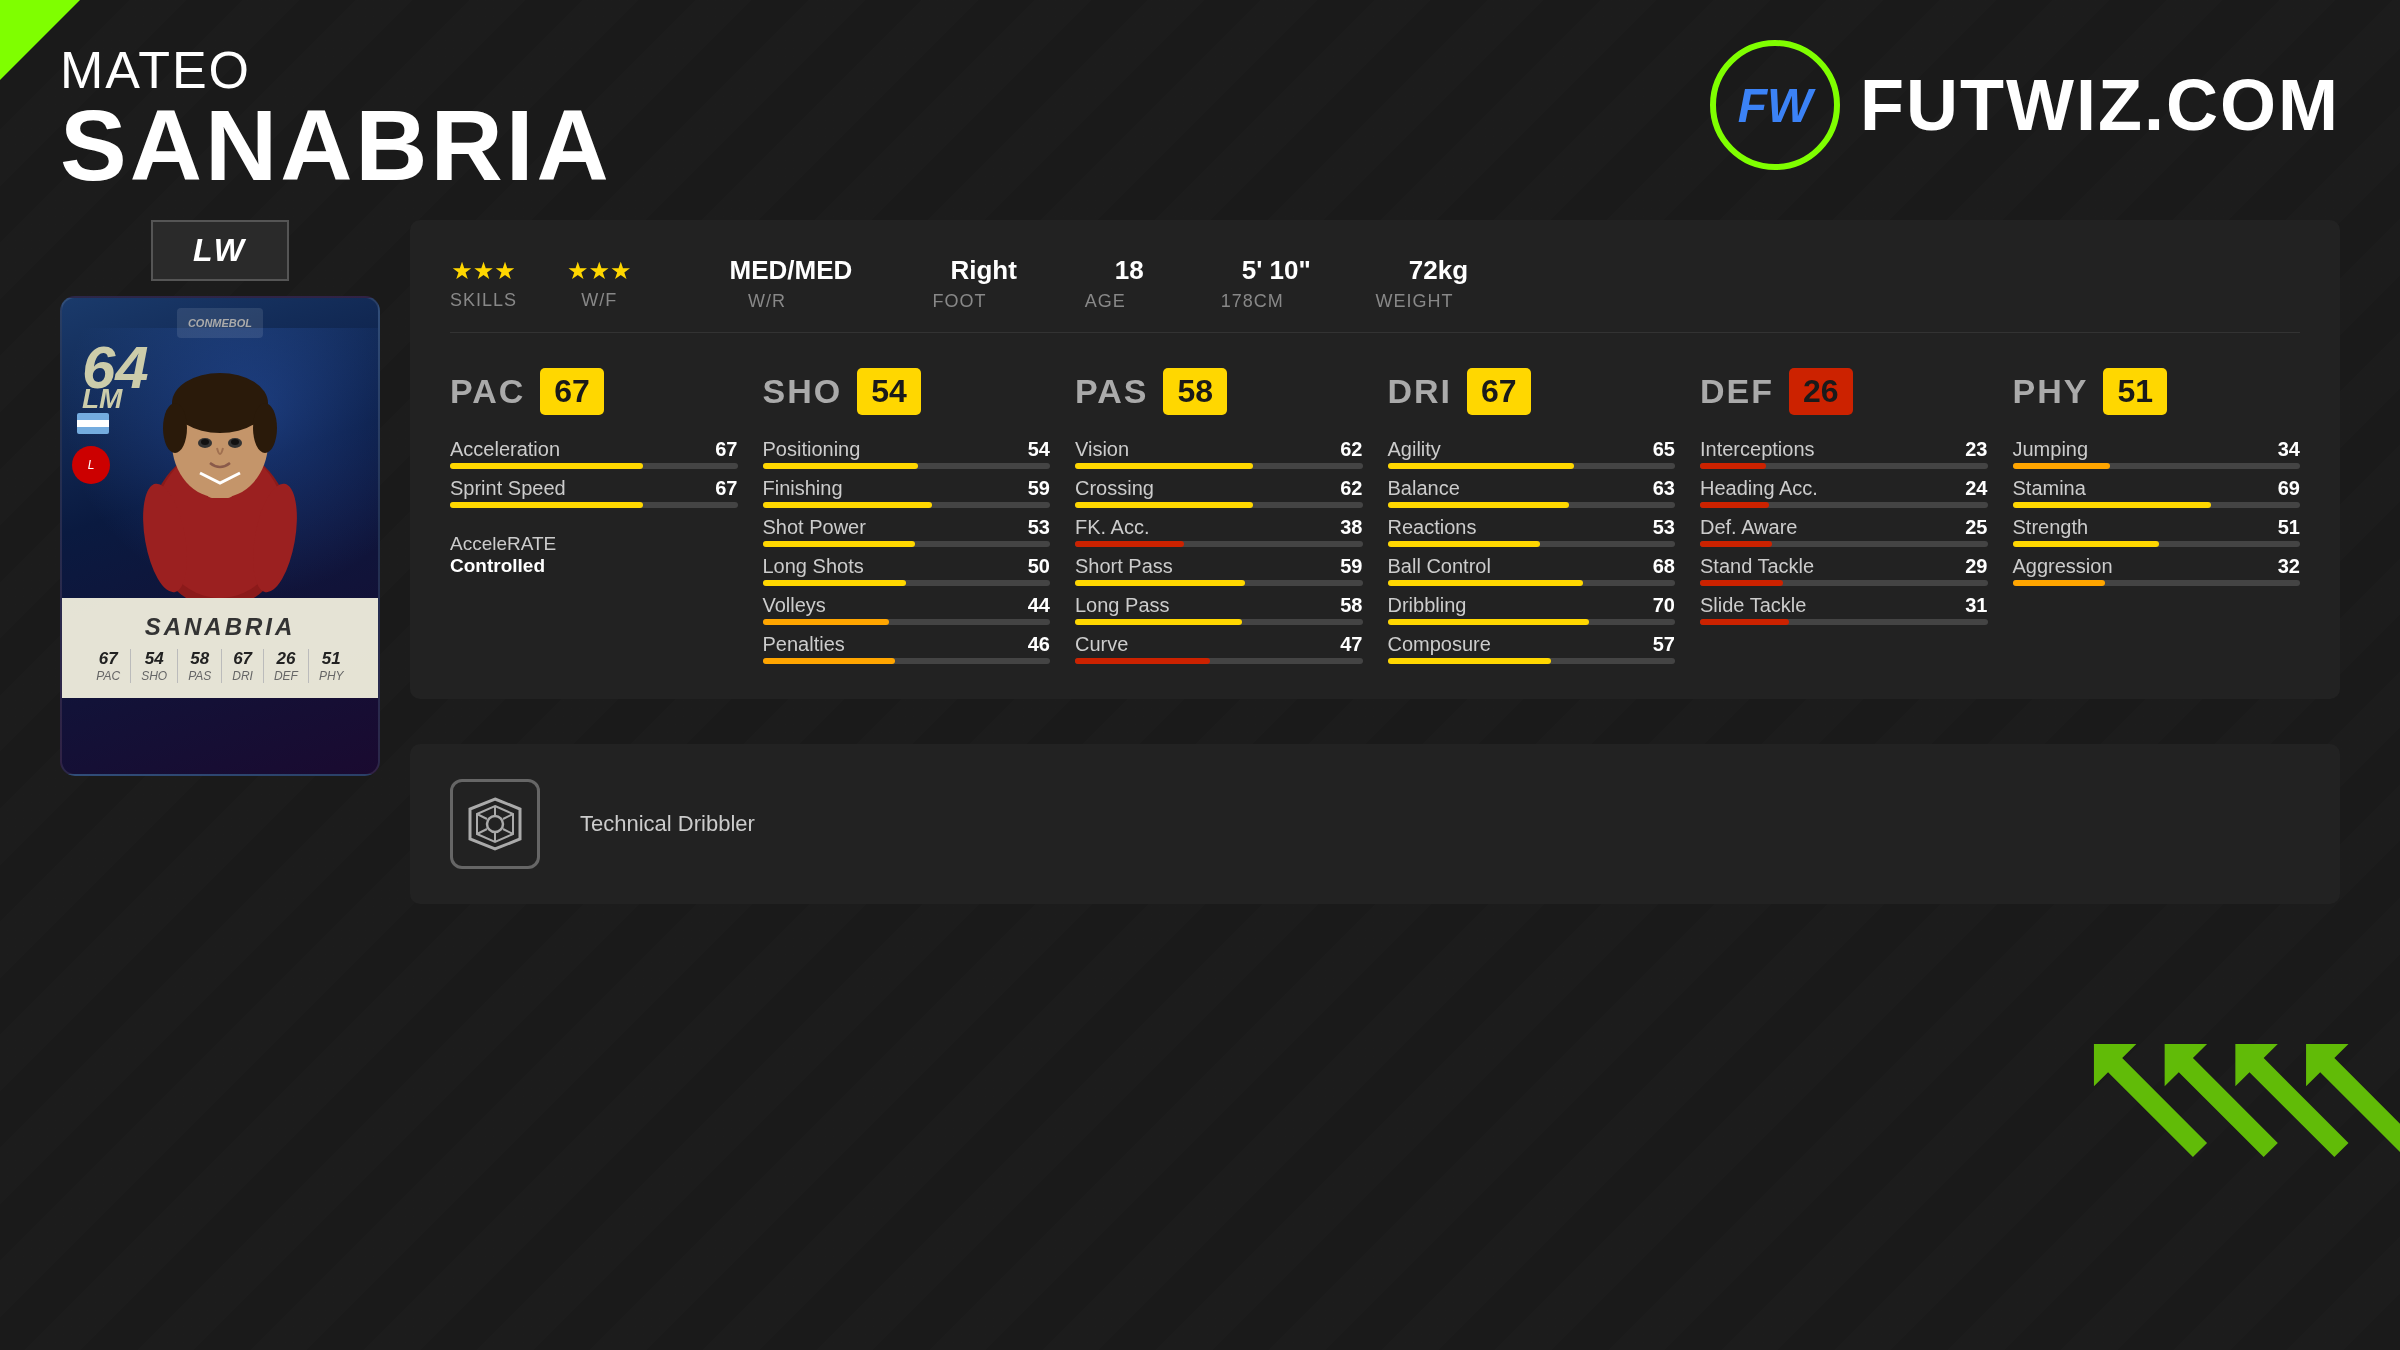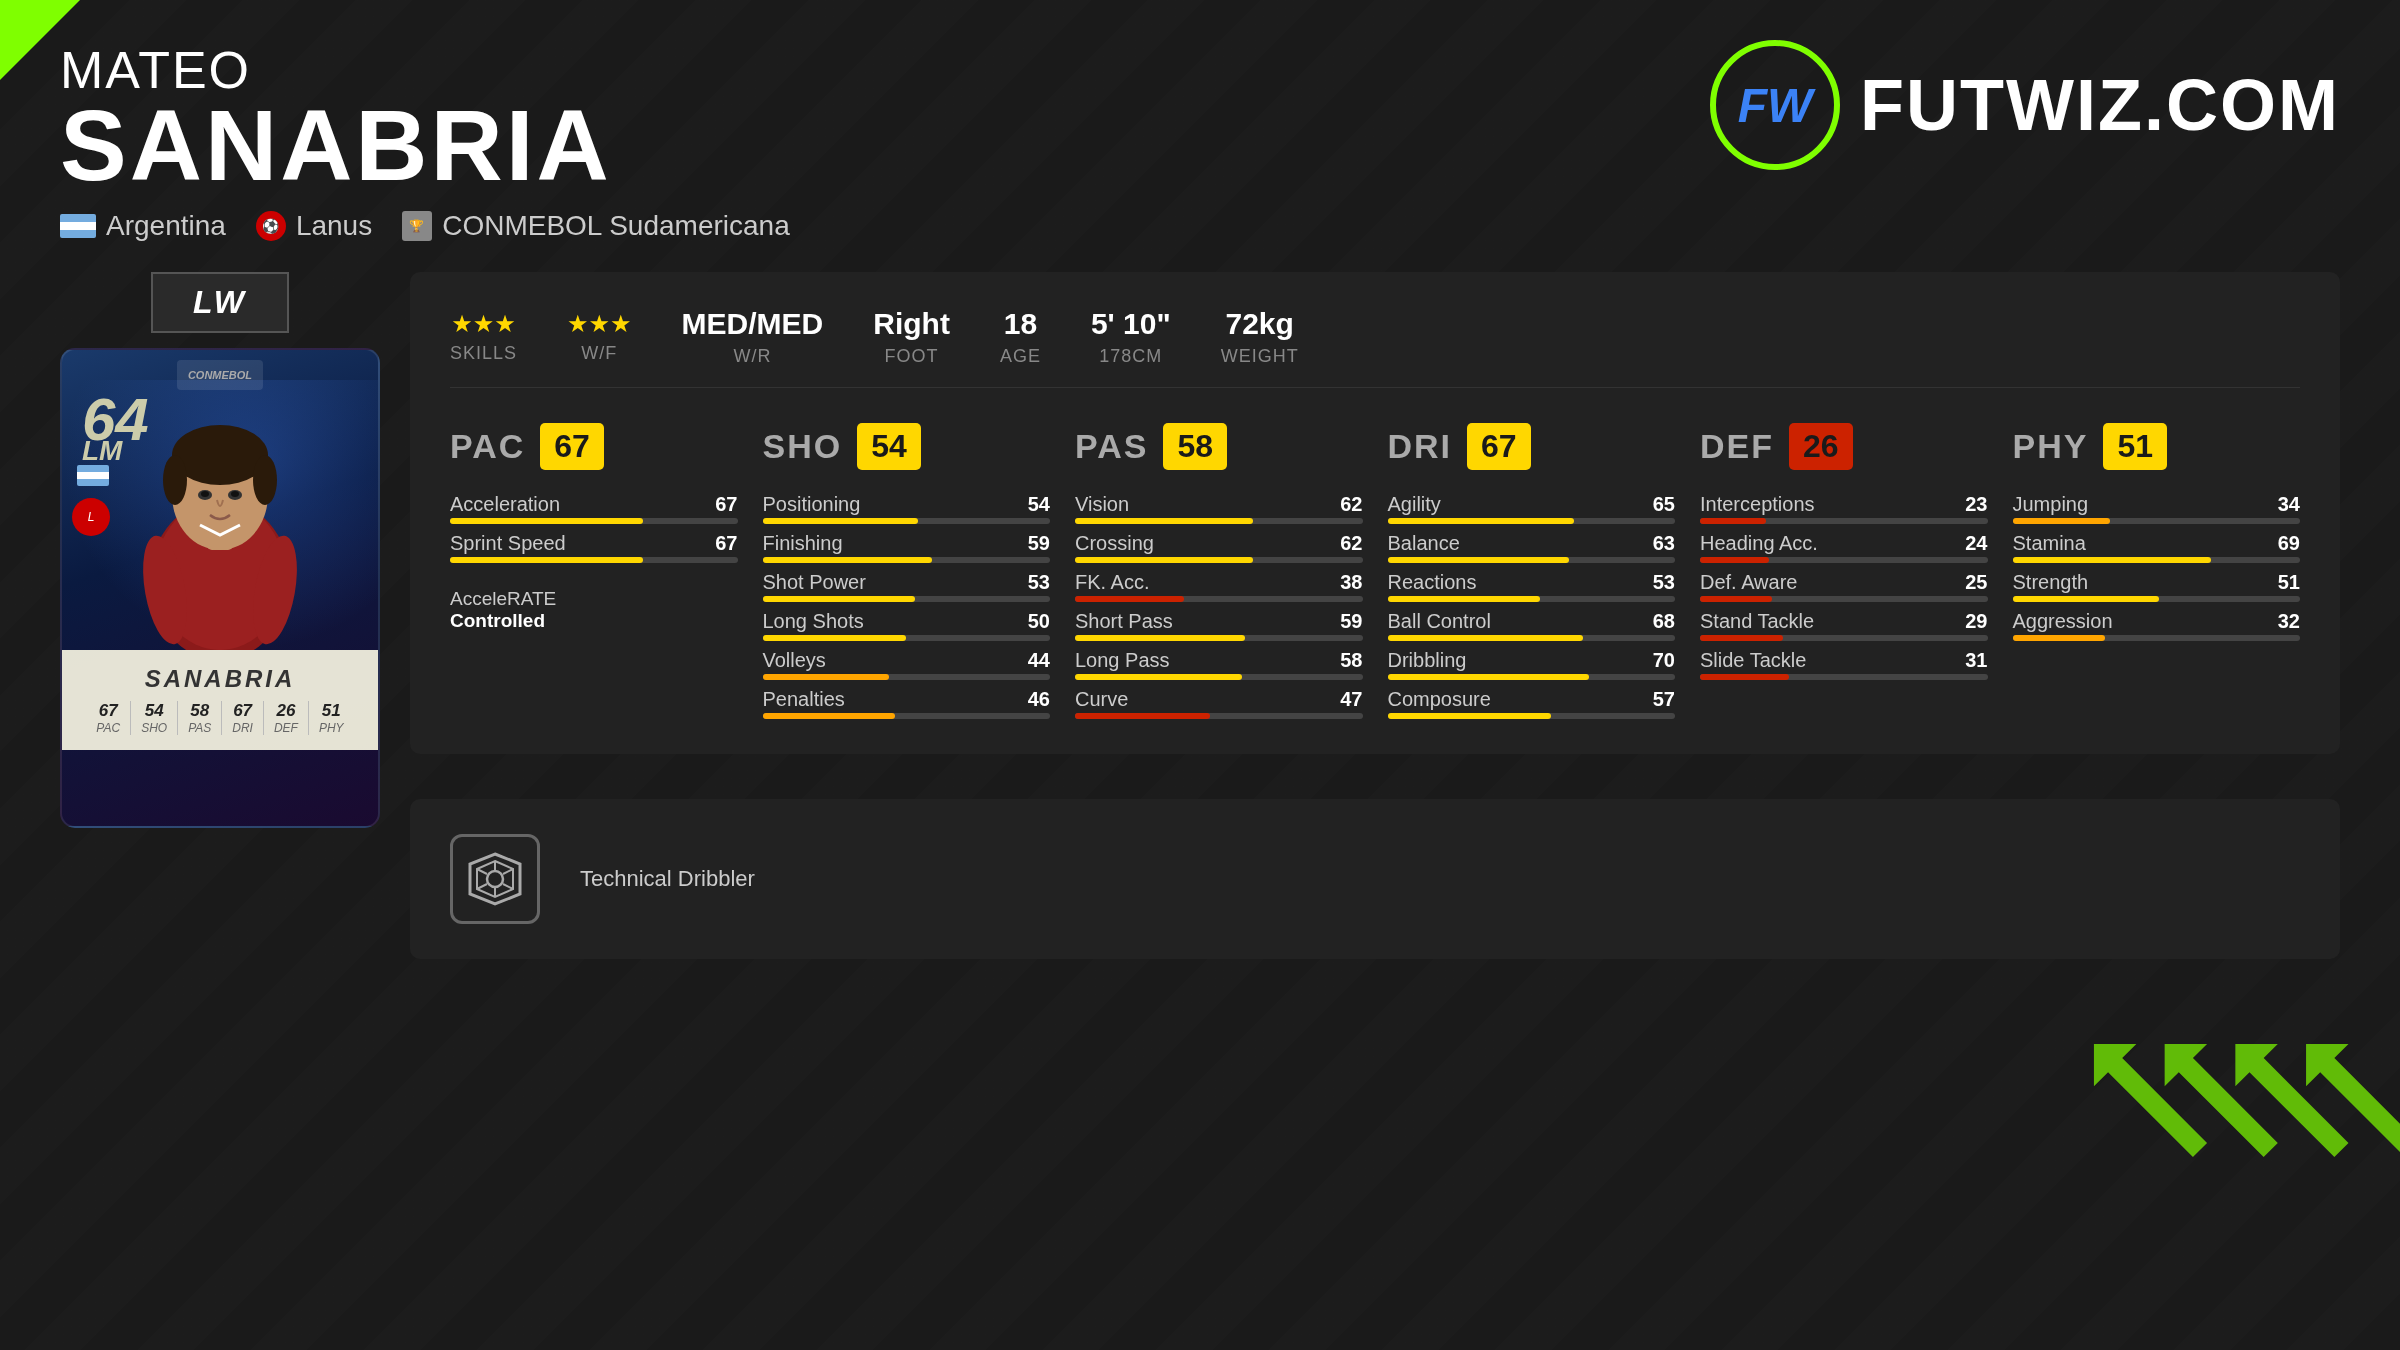--- a/index.html
+++ b/index.html
@@ -226,23 +226,24 @@
     }
 
     .info-item {
       display: flex;
       flex-direction: column;
       align-items: center;
       gap: 5px;
     }
 
     .info-value {
-      font-size: 30px;
+      font-size: 26px;
       font-weight: 700;
       color: white;
+      margin-left: 48px;
     }
 
     .info-stars {
       color: #FFD700;
       font-size: 24px;
     }
 
     .info-label {
       font-size: 18px;
       color: #888;
@@ -400,34 +401,20 @@
     </g>
   </svg>
 </div>
 
 <div class="content">
 
   <div class="header">
     <div class="player-name-section">
       <div class="player-first-name">MATEO</div>
       <div class="player-last-name">SANABRIA</div>
-      <div class="player-meta">
-        <div class="meta-item">
-          <div class="flag-icon arg-flag"></div>
-          <span>Argentina</span>
-        </div>
-        <div class="meta-item">
-          <div class="club-icon">⚽</div>
-          <span>Lanus</span>
-        </div>
-        <div class="meta-item">
-          <div class="comp-icon">🏆</div>
-          <span>CONMEBOL Sudamericana</span>
-        </div>
-      </div>
     </div>
 
     <div class="logo-section">
       <div class="logo-circle">
         <span class="logo-fw">FW</span>
       </div>
       <div class="logo-text">FUTWIZ.COM</div>
     </div>
   </div>
 

